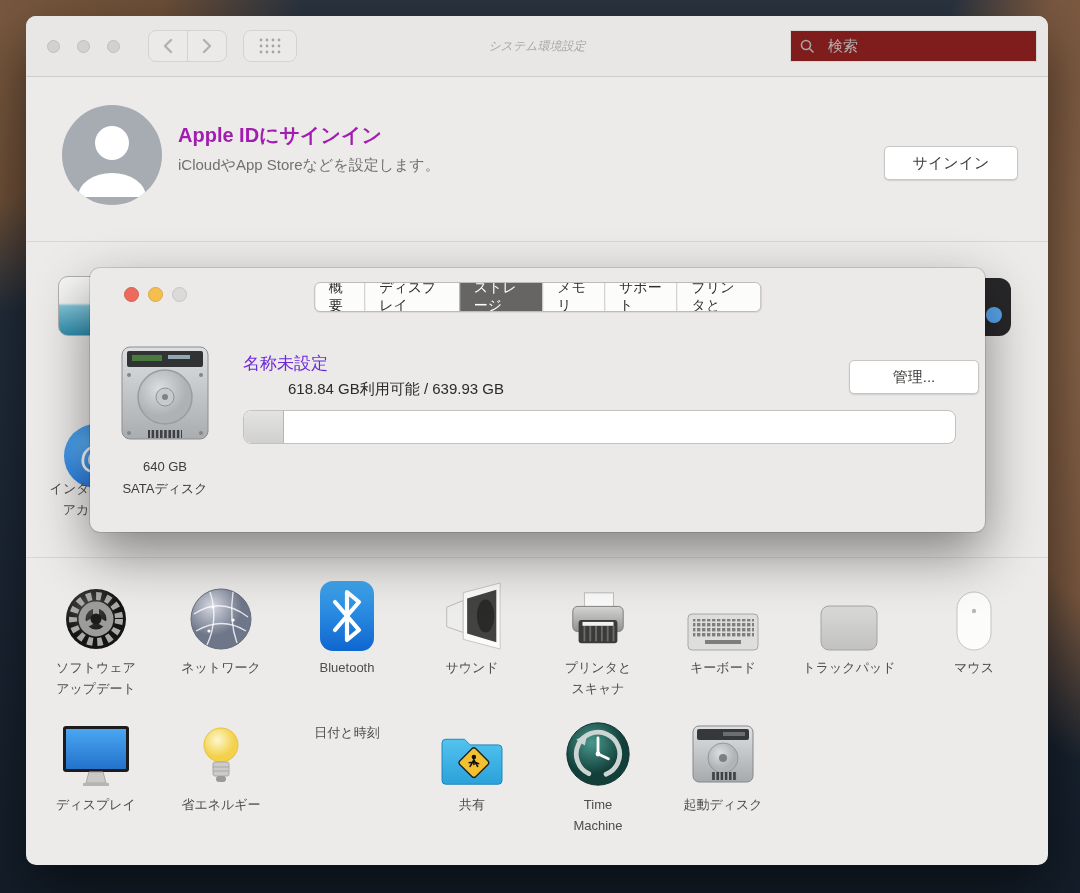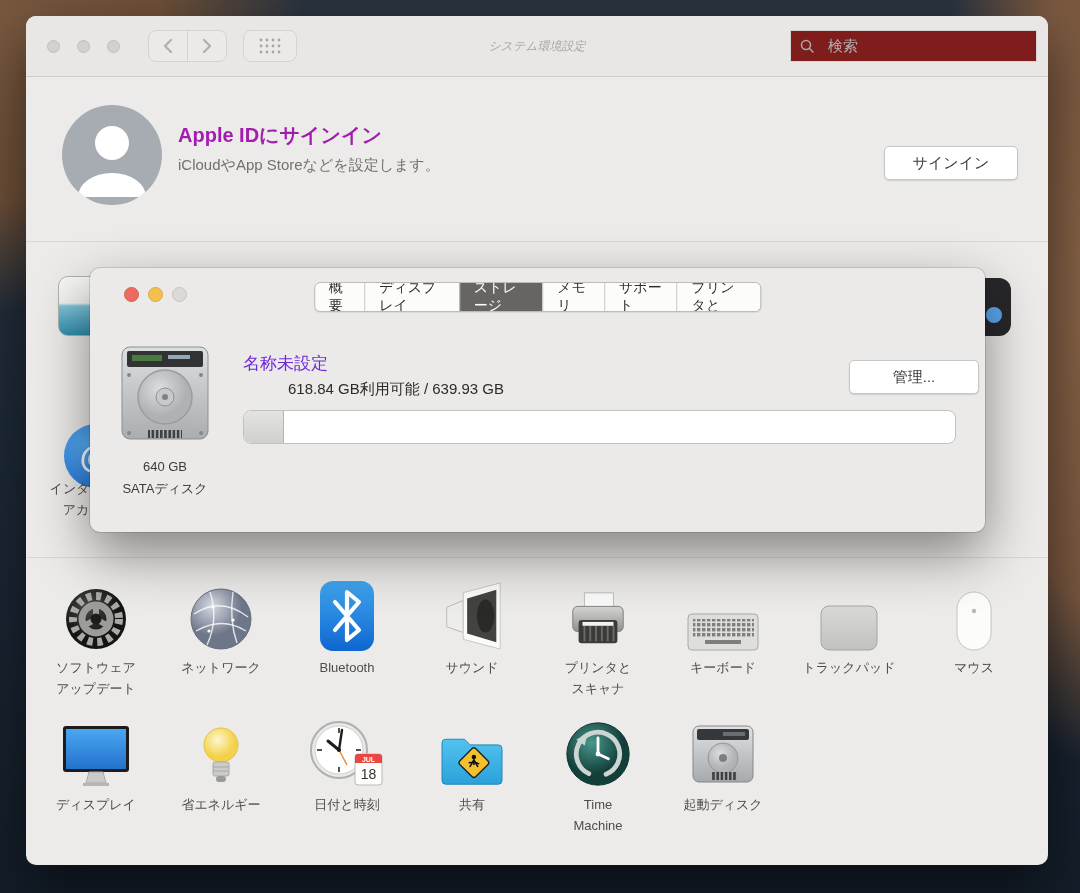--- a/index.html
+++ b/index.html
@@ -302,42 +302,20 @@
         <rect x="12" y="36" width="16" height="14" rx="2" fill="#cbcbc9" stroke="#a8a8a6"></rect>
         <line x1="12" y1="41" x2="28" y2="41" stroke="#a8a8a6"></line>
             <line x1="12" y1="45" x2="28" y2="45" stroke="#a8a8a6"></line>
         <rect x="15" y="50" width="10" height="6" rx="3" fill="#9a9a98"></rect>
       </svg>
         </div>
       <div class="lbl">省エネルギー</div>
     </div>
 
     <div class="cell" style="left:257px;top:706px">
-      <div class="ic">
-          <svg width="76" height="68" viewBox="0 0 76 68">
-        <circle cx="30" cy="30" r="28" fill="#e9e9e7" stroke="#b0b0ae" stroke-width="2"></circle>
-        <circle cx="30" cy="30" r="24" fill="#fff" stroke="#d0d0ce"></circle>
-        <g stroke="#55524e" stroke-width="2">
-              <line x1="30" y1="8" x2="30" y2="13"></line>
-              <line x1="30" y1="47" x2="30" y2="52"></line>
-              <line x1="8" y1="30" x2="13" y2="30"></line>
-              <line x1="47" y1="30" x2="52" y2="30"></line>
-            </g>
-        <line x1="30" y1="30" x2="19" y2="21" stroke="#1c1c1a" stroke-width="3" stroke-linecap="round"></line>
-        <line x1="30" y1="30" x2="33" y2="10" stroke="#1c1c1a" stroke-width="2.4" stroke-linecap="round"></line>
-        <line x1="30" y1="30" x2="38" y2="45" stroke="#e8883a" stroke-width="1.4"></line>
-        <circle cx="30" cy="30" r="2" fill="#1c1c1a"></circle>
-        <g>
-          <rect x="46" y="34" width="27" height="31" rx="3" fill="#fdfdfc" stroke="#b9b9b7"></rect>
-          <path d="M46 43 v-6 a3 3 0 0 1 3 -3 h21 a3 3 0 0 1 3 3 v6 z" fill="#e8483f"></path>
-          <text x="59.5" y="41.5" text-anchor="middle" font-size="7" font-weight="bold" fill="#fff">JUL</text>
-          <text x="59.5" y="59" text-anchor="middle" font-size="14" fill="#333331">18</text>
-        </g>
-      </svg>
-        </div>
       <div class="lbl">日付と時刻</div>
     </div>
 
     <div class="cell" style="left:382px;top:706px">
       <div class="ic">
           <svg width="72" height="60" viewBox="0 0 72 64">
         <defs>
               <linearGradient id="gfold" x1="0" y1="0" x2="0" y2="1">
                 <stop offset="0%" stop-color="#53c3ef"></stop>
                 <stop offset="100%" stop-color="#2aa1da"></stop>

